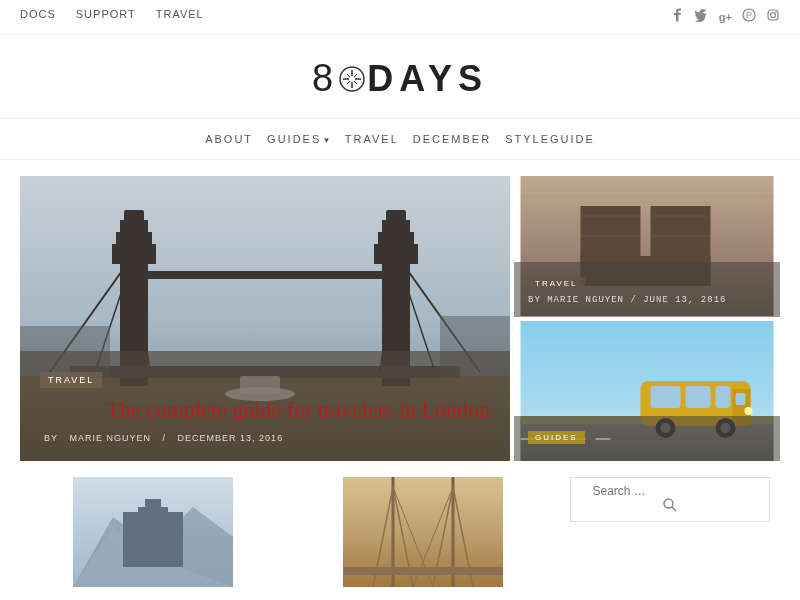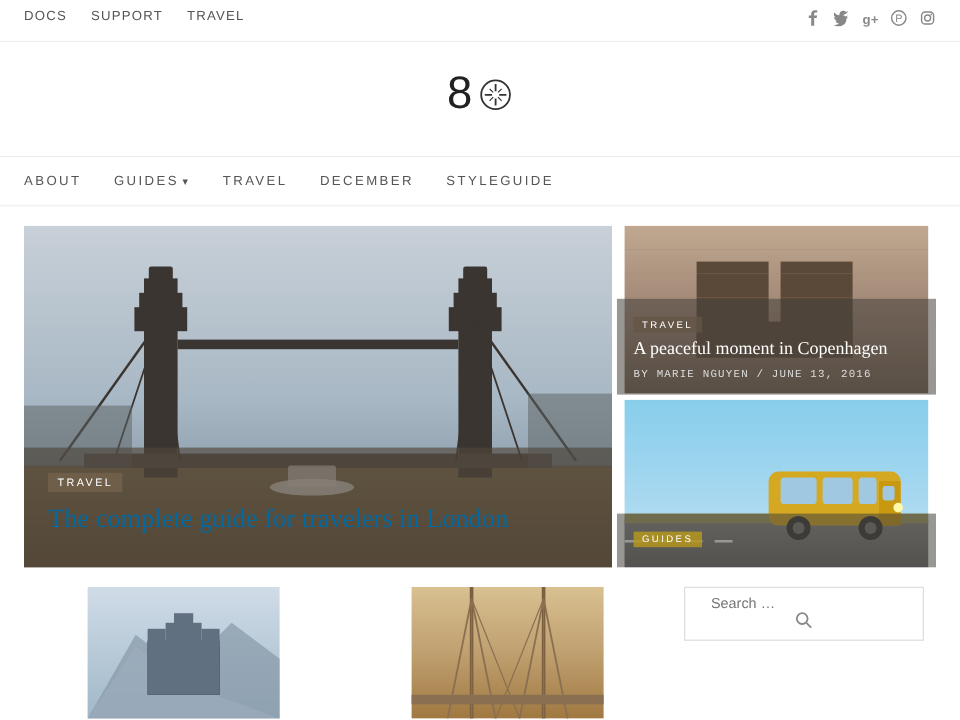--- a/index.html
+++ b/index.html
@@ -59,25 +59,26 @@
       font-size: 10px;
       letter-spacing: 3px;
       color: #999;
       margin-top: 4px;
       font-family: Arial, sans-serif;
     }
 
     
     .main-nav {
       display: flex;
-      gap: 27px;
+      justify-content: center;
+      gap: 14px;
       padding: 14px 20px;
       border-top: 1px solid #eee;
       border-bottom: 1px solid #eee;
-      margin-top: 20px;
+      margin-top: 8px;
     }
     .main-nav a {
       font-size: 11px;
       color: #555;
       text-decoration: none;
       letter-spacing: 2px;
       font-family: Arial, sans-serif;
     }
     .main-nav .has-dropdown::after {
       content: '▾';
@@ -111,24 +112,25 @@
       background: rgba(120, 100, 80, 0.7);
       color: #fff;
       font-size: 9px;
       letter-spacing: 2px;
       padding: 3px 8px;
       margin-bottom: 8px;
       font-family: Arial, sans-serif;
     }
     .main-title {
       font-size: 22px;
-      color: #0369a1;
+      color: #b91c1c;
       font-weight: normal;
       line-height: 1.3;
       margin-bottom: 8px;
+      text-align: right;
     }
     .main-meta {
       font-size: 9px;
       color: #ddd;
       letter-spacing: 1px;
       font-family: Arial, sans-serif;
       text-transform: uppercase;
     }
     .main-meta span { margin: 0 4px; }
 
@@ -264,20 +266,21 @@
       <circle cx="15" cy="15" r="12" fill="none" stroke="#333" stroke-width="1.5"></circle>
       <line x1="15" y1="6" x2="15" y2="12" stroke="#333" stroke-width="1.5"></line>
       <line x1="15" y1="18" x2="15" y2="24" stroke="#333" stroke-width="1.5"></line>
       <line x1="6" y1="15" x2="12" y2="15" stroke="#333" stroke-width="1.5"></line>
       <line x1="18" y1="15" x2="24" y2="15" stroke="#333" stroke-width="1.5"></line>
       <line x1="10" y1="10" x2="13" y2="13" stroke="#333" stroke-width="1"></line>
       <line x1="17" y1="17" x2="20" y2="20" stroke="#333" stroke-width="1"></line>
       <line x1="20" y1="10" x2="17" y2="13" stroke="#333" stroke-width="1"></line>
       <line x1="13" y1="17" x2="10" y2="20" stroke="#333" stroke-width="1"></line>
     </svg>
+    <span class="logo-days">DAYS</span>
   </div>
 </div>
 
 <nav class="main-nav">
   <a>ABOUT</a>
   <a class="has-dropdown">GUIDES</a>
   <a>TRAVEL</a>
   <a>DECEMBER</a>
   <a>STYLEGUIDE</a>
 </nav>
@@ -329,20 +332,26 @@
 
       <rect x="0" y="150" width="90" height="52" fill="#5a6060" opacity="0.5"></rect>
       <rect x="420" y="140" width="70" height="62" fill="#5a6060" opacity="0.5"></rect>
 
       <ellipse cx="240" cy="218" rx="35" ry="7" fill="#f0f0f0" opacity="0.8"></ellipse>
       <rect x="220" y="200" width="40" height="18" fill="#e8e8e8" opacity="0.7" rx="2"></rect>
     </svg>
     <div class="main-overlay">
       <div class="category-badge">TRAVEL</div>
       <div class="main-title">The complete guide for travelers in London</div>
+      <div class="main-meta">
+        <span>by</span>
+        <span>MARIE NGUYEN</span>
+        <span>/</span>
+        <span>DECEMBER 13, 2016</span>
+      </div>
     </div>
   </div>
 
   <div class="featured-side">
 
     <div class="side-card" style="height:140px;">
       <svg width="100%" height="140" viewBox="0 0 253 140" xmlns="http://www.w3.org/2000/svg" style="position:absolute;top:0;left:0;width:100%;">
         <defs>
           <linearGradient id="arch-bg" x1="0" y1="0" x2="0" y2="1">
             <stop offset="0%" stop-color="#c0a890"></stop>
@@ -357,21 +366,20 @@
         <rect x="60" y="30" width="60" height="80" fill="#5a4838" rx="30 30 0 0"></rect>
         <rect x="130" y="30" width="60" height="80" fill="#5a4838" rx="30 30 0 0"></rect>
         <rect x="60" y="80" width="130" height="30" fill="#5a4838"></rect>
 
         <line x1="0" y1="20" x2="253" y2="20" stroke="#9a8870" stroke-width="0.5" opacity="0.4"></line>
         <line x1="0" y1="40" x2="253" y2="40" stroke="#9a8870" stroke-width="0.5" opacity="0.4"></line>
         <line x1="0" y1="60" x2="253" y2="60" stroke="#9a8870" stroke-width="0.5" opacity="0.4"></line>
       </svg>
       <div class="side-overlay">
         <div class="side-badge">TRAVEL</div>
-        <div class="side-title">A peaceful moment in Copenhagen</div>
         <div class="side-meta">
           by <span>MARIE NGUYEN</span> / <span>JUNE 13, 2016</span>
         </div>
       </div>
     </div>
 
     <div class="side-card" style="height:140px;">
       <svg width="100%" height="140" viewBox="0 0 253 140" xmlns="http://www.w3.org/2000/svg" style="position:absolute;top:0;left:0;width:100%;">
         <defs>
           <linearGradient id="bus-sky" x1="0" y1="0" x2="0" y2="1">

